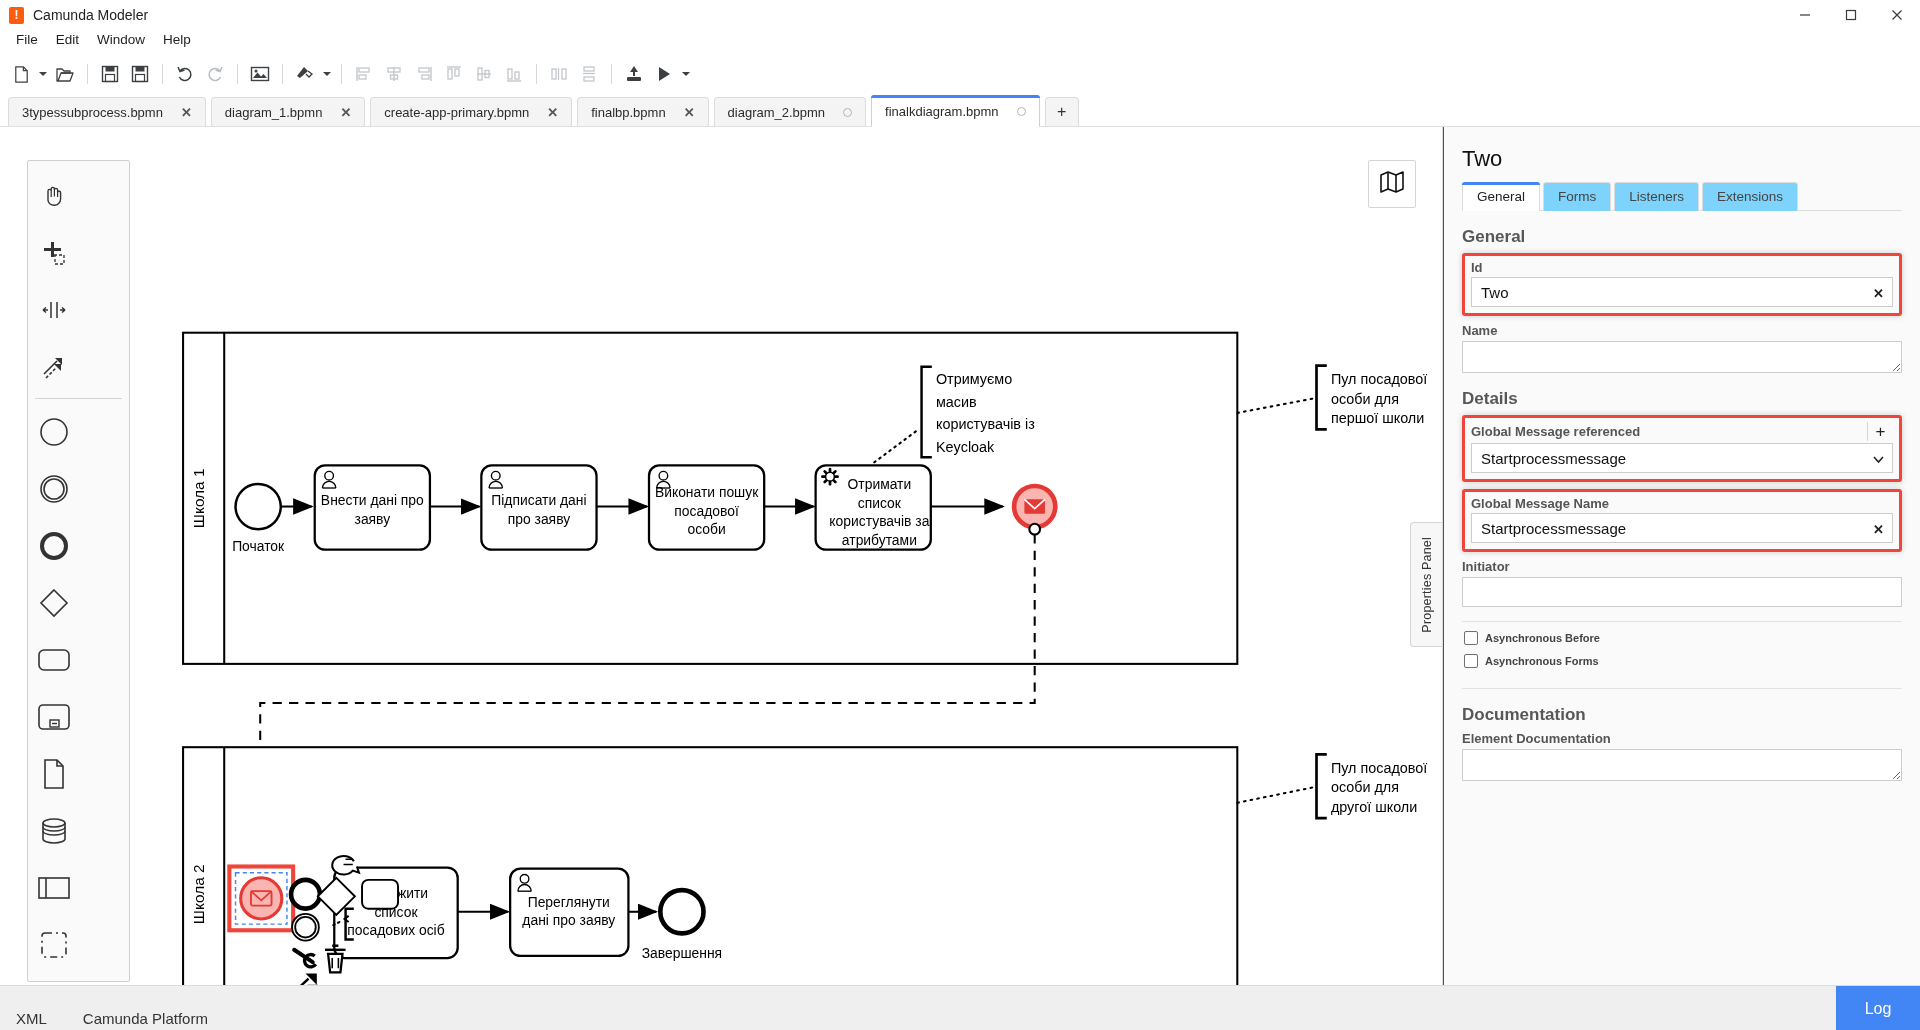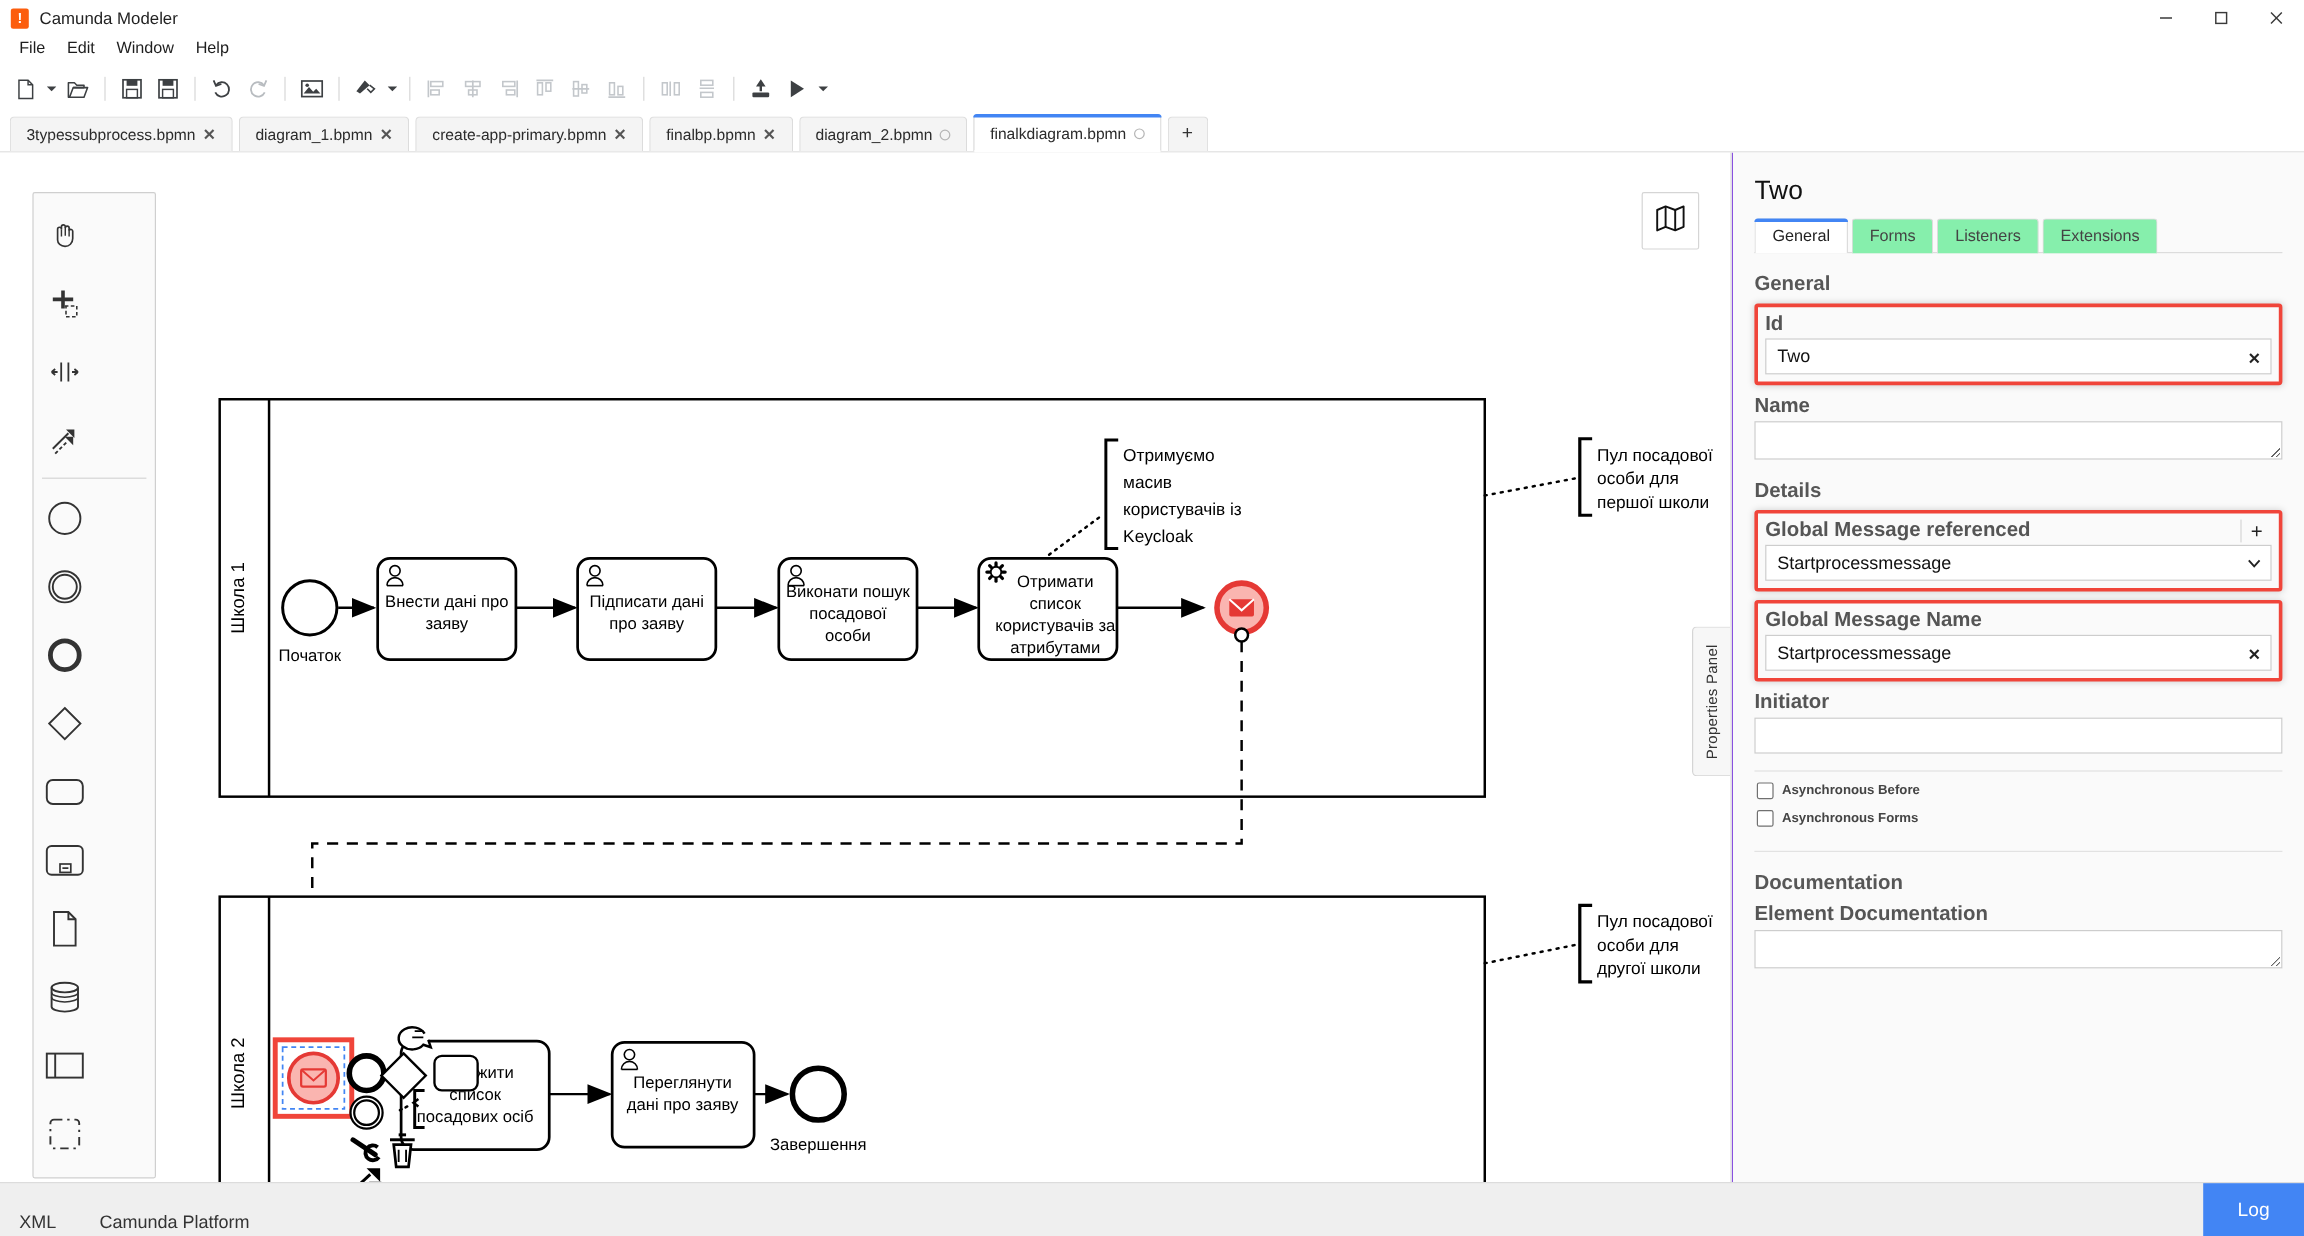--- a/index.html
+++ b/index.html
@@ -55,21 +55,21 @@
   }
   .tb-sep { width: 1px; height: 20px; background: #d8d8d8; margin: 0 7px; }
 
   
   .tabbar {
     height: 34px; flex: 0 0 34px; display: flex; align-items: flex-end;
     padding-left: 8px; background: #fff; border-bottom: 1px solid #e0e0e0;
     position: relative; z-index: 4;
   }
   .tab {
-    height: 29px; display: flex; align-items: center; gap: 6px;
+    height: 29px; display: flex; align-items: center; gap: 18px;
     padding: 0 13px; margin-right: 5px;
     background: #f4f4f4; border: 1px solid #dcdcdc; border-bottom: none;
     border-radius: 4px 4px 0 0; font-size: 13px; color: #2b2b2b;
     position: relative; white-space: nowrap;
   }
   .tab.active {
     background: #fff; border-color: #d0d0d0;
     height: 31px;
   }
   .tab.active::before {
@@ -135,35 +135,35 @@
   .props {
     flex: 0 0 477px; width: 477px; background: #fafafa;
     display: flex; flex-direction: column; overflow: hidden;
     border-left: 1px solid #6d28d9;
   }
   .props-inner { padding: 0 18px; overflow: hidden; }
   .props-title { font-size: 22px; color: #111; margin: 19px 0 9px 0; font-weight: normal; }
   .props-tabs { display: flex; gap: 3px; position: relative; }
   .ptab {
     padding: 6px 14px 7px 14px; font-size: 13.5px; color: #444;
-    border: 1px solid #dcdcdc; border-bottom: none; background: #86efac;
+    border: 1px solid #dcdcdc; border-bottom: none; background: #7dd3fc;
     border-radius: 3px 3px 0 0; position: relative; top: 1px;
   }
   .ptab.active { background: #fff; color: #222; }
   .ptab.active::before {
     content:''; position: absolute; left: -1px; right: -1px; top: -1px; height: 3px;
     background: #4285f4; border-radius: 3px 3px 0 0;
   }
   .ptabs-underline { height: 1px; background: #dcdcdc; margin-top: 0px; }
 
   .sec-head {
     font-size: 17px; font-weight: bold; color: #575757; margin: 16px 0 6px 0;
   }
   .field { margin-bottom: 9px; position: relative; }
-  .flabel { font-size: 17px; font-weight: bold; color: #555; margin-bottom: 3px; display:block; }
+  .flabel { font-size: 13px; font-weight: bold; color: #555; margin-bottom: 3px; display:block; }
   .finput {
     width: 100%; height: 30px; border: 1px solid #cdcdcd; background: #fff;
     font-size: 15px; color: #111; padding: 0 26px 0 9px; outline: none;
     font-family: "Liberation Sans", sans-serif;
   }
   .clear-x {
     position: absolute; right: 9px; bottom: 7px; font-size: 13px;
     color: #222; font-weight: bold; line-height: 1;
   }
   .ftextarea {

